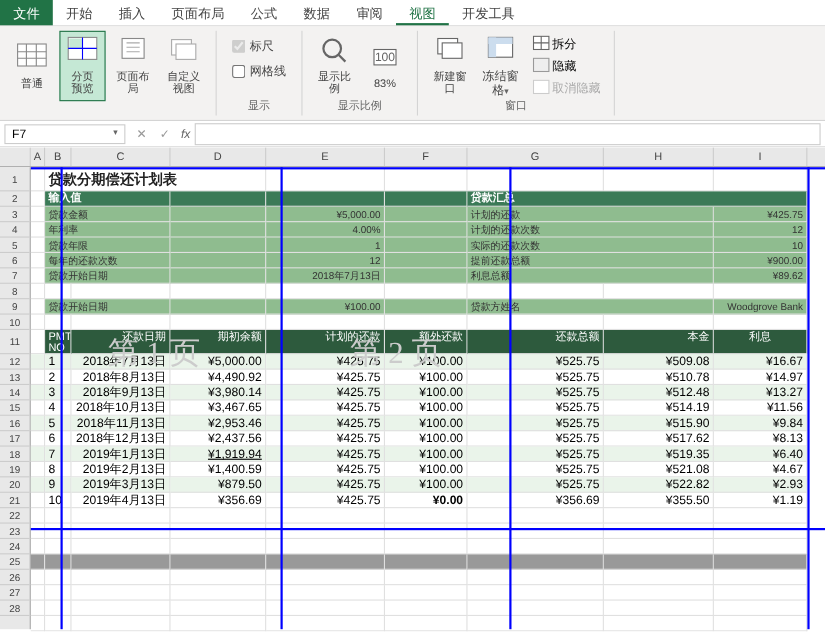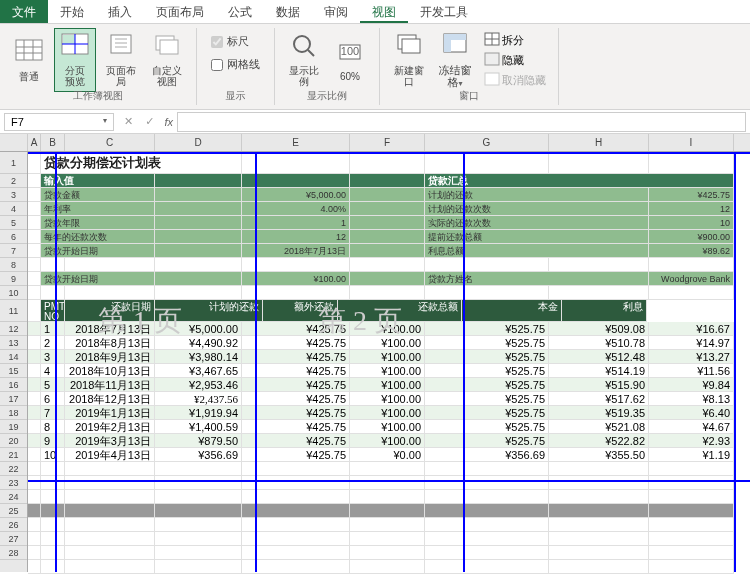--- a/index.html
+++ b/index.html
@@ -108,21 +108,20 @@
    <div class="btn-lg">
     <span class="ico">
             <svg width="28" height="22">
               <rect x="3" y="3" width="18" height="14" fill="#fff" stroke="#aaa"></rect>
               <rect x="7" y="7" width="18" height="14" fill="#fff" stroke="#aaa"></rect>
             </svg>
           </span>
     <span class="btn-lbl">自定义视图</span>
    </div>
   </div>
-  <div class="group-label">工作簿视图</div>
  </div>
 
  <div class="group">
   <div class="group-content">
    <div class="chk-stack">
     <label class="chk-row">
             <input type="checkbox" checked="" disabled="" style="">
             <span>标尺</span>
           </label>
     <label class="chk-row">
@@ -145,21 +144,21 @@
           </span>
     <span class="btn-lbl">显示比例</span>
    </div>
    <div class="btn-lg">
     <span class="ico">
             <svg width="26" height="26">
               <rect x="3" y="6" width="20" height="14" fill="#fff" stroke="#666"></rect>
               <text x="13" y="16" text-anchor="middle" font-size="7" fill="#666">100</text>
             </svg>
           </span>
-    <span class="btn-lbl">60%</span>
+    <span class="btn-lbl">83%</span>
    </div>
   </div>
   <div class="group-label">显示比例</div>
  </div>
 
  <div class="group">
   <div class="group-content">
    <div class="btn-lg">
     <span class="ico">
             <svg width="26" height="22">
@@ -361,25 +360,26 @@
           <div class="cc " style="width: 75px;"></div>
           <div class="cc " style="width: 124px;"></div>
           <div class="cc " style="width: 100px;"></div>
           <div class="cc " style="width: 85px;"></div>
         </div>
         <div class="cr tall">
           <div class="cc " style="width: 13px; white-space: pre-line; line-height: 10px; padding-top: 2px;"></div>
           <div class="cc hdr-g" style="width: 24px; white-space: pre-line; line-height: 10px; padding-top: 2px;">PMT
 NO</div>
           <div class="cc hdr-g ra" style="width: 90px; white-space: pre-line; line-height: 10px; padding-top: 2px;">还款日期</div>
+          <div class="cc hdr-g ra" style="width: 87px; white-space: pre-line; line-height: 10px; padding-top: 2px;">期初余额</div>
           <div class="cc hdr-g ra" style="width: 108px; white-space: pre-line; line-height: 10px; padding-top: 2px;">计划的还款</div>
           <div class="cc hdr-g ra" style="width: 75px; white-space: pre-line; line-height: 10px; padding-top: 2px;">额外还款</div>
           <div class="cc hdr-g ra" style="width: 124px; white-space: pre-line; line-height: 10px; padding-top: 2px;">还款总额</div>
           <div class="cc hdr-g ra" style="width: 100px; white-space: pre-line; line-height: 10px; padding-top: 2px;">本金</div>
-          <div class="cc hdr-g ra" style="width: 85px; white-space: pre-line; line-height: 10px; padding-top: 2px;">利息</div>
+          <div class="cc hdr-g ra" style="width: 85px; white-space: pre-line; line-height: 10px; padding-top: 2px; text-align: center;">利息</div>
         </div>
         <div class="cr">
           <div class="cc alt" style="width: 13px;"></div>
           <div class="cc alt" style="width: 24px;">1</div>
           <div class="cc alt ra" style="width: 90px;">2018年7月13日</div>
           <div class="cc alt ra" style="width: 87px;">¥5,000.00</div>
           <div class="cc alt ra" style="width: 108px;">¥425.75</div>
           <div class="cc alt ra" style="width: 75px;">¥100.00</div>
           <div class="cc alt ra" style="width: 124px;">¥525.75</div>
           <div class="cc alt ra" style="width: 100px;">¥509.08</div>
@@ -426,32 +426,32 @@
           <div class="cc alt ra" style="width: 108px;">¥425.75</div>
           <div class="cc alt ra" style="width: 75px;">¥100.00</div>
           <div class="cc alt ra" style="width: 124px;">¥525.75</div>
           <div class="cc alt ra" style="width: 100px;">¥515.90</div>
           <div class="cc alt ra" style="width: 85px;">¥9.84</div>
         </div>
         <div class="cr">
           <div class="cc " style="width: 13px;"></div>
           <div class="cc " style="width: 24px;">6</div>
           <div class="cc  ra" style="width: 90px;">2018年12月13日</div>
-          <div class="cc  ra" style="width: 87px; font-family: Liberation Serif, serif;">¥2,437.56</div>
+          <div class="cc  ra" style="width: 87px;">¥2,437.56</div>
           <div class="cc  ra" style="width: 108px;">¥425.75</div>
           <div class="cc  ra" style="width: 75px;">¥100.00</div>
           <div class="cc  ra" style="width: 124px;">¥525.75</div>
           <div class="cc  ra" style="width: 100px;">¥517.62</div>
           <div class="cc  ra" style="width: 85px;">¥8.13</div>
         </div>
         <div class="cr">
           <div class="cc alt" style="width: 13px;"></div>
           <div class="cc alt" style="width: 24px;">7</div>
           <div class="cc alt ra" style="width: 90px;">2019年1月13日</div>
-          <div class="cc alt ra" style="width: 87px;">¥1,919.94</div>
+          <div class="cc alt ra" style="width: 87px; text-decoration: underline;">¥1,919.94</div>
           <div class="cc alt ra" style="width: 108px;">¥425.75</div>
           <div class="cc alt ra" style="width: 75px;">¥100.00</div>
           <div class="cc alt ra" style="width: 124px;">¥525.75</div>
           <div class="cc alt ra" style="width: 100px;">¥519.35</div>
           <div class="cc alt ra" style="width: 85px;">¥6.40</div>
         </div>
         <div class="cr">
           <div class="cc " style="width: 13px;"></div>
           <div class="cc " style="width: 24px;">8</div>
           <div class="cc  ra" style="width: 90px;">2019年2月13日</div>
@@ -472,21 +472,21 @@
           <div class="cc alt ra" style="width: 124px;">¥525.75</div>
           <div class="cc alt ra" style="width: 100px;">¥522.82</div>
           <div class="cc alt ra" style="width: 85px;">¥2.93</div>
         </div>
         <div class="cr">
           <div class="cc " style="width: 13px;"></div>
           <div class="cc " style="width: 24px;">10</div>
           <div class="cc  ra" style="width: 90px;">2019年4月13日</div>
           <div class="cc  ra" style="width: 87px;">¥356.69</div>
           <div class="cc  ra" style="width: 108px;">¥425.75</div>
-          <div class="cc  ra" style="width: 75px;">¥0.00</div>
+          <div class="cc  ra" style="width: 75px; font-weight: bold;">¥0.00</div>
           <div class="cc  ra" style="width: 124px;">¥356.69</div>
           <div class="cc  ra" style="width: 100px;">¥355.50</div>
           <div class="cc  ra" style="width: 85px;">¥1.19</div>
         </div>
         <div class="cr">
           <div class="cc " style="width: 13px;"></div>
           <div class="cc " style="width: 24px;"></div>
           <div class="cc " style="width: 90px;"></div>
           <div class="cc " style="width: 87px;"></div>
           <div class="cc " style="width: 108px;"></div>

